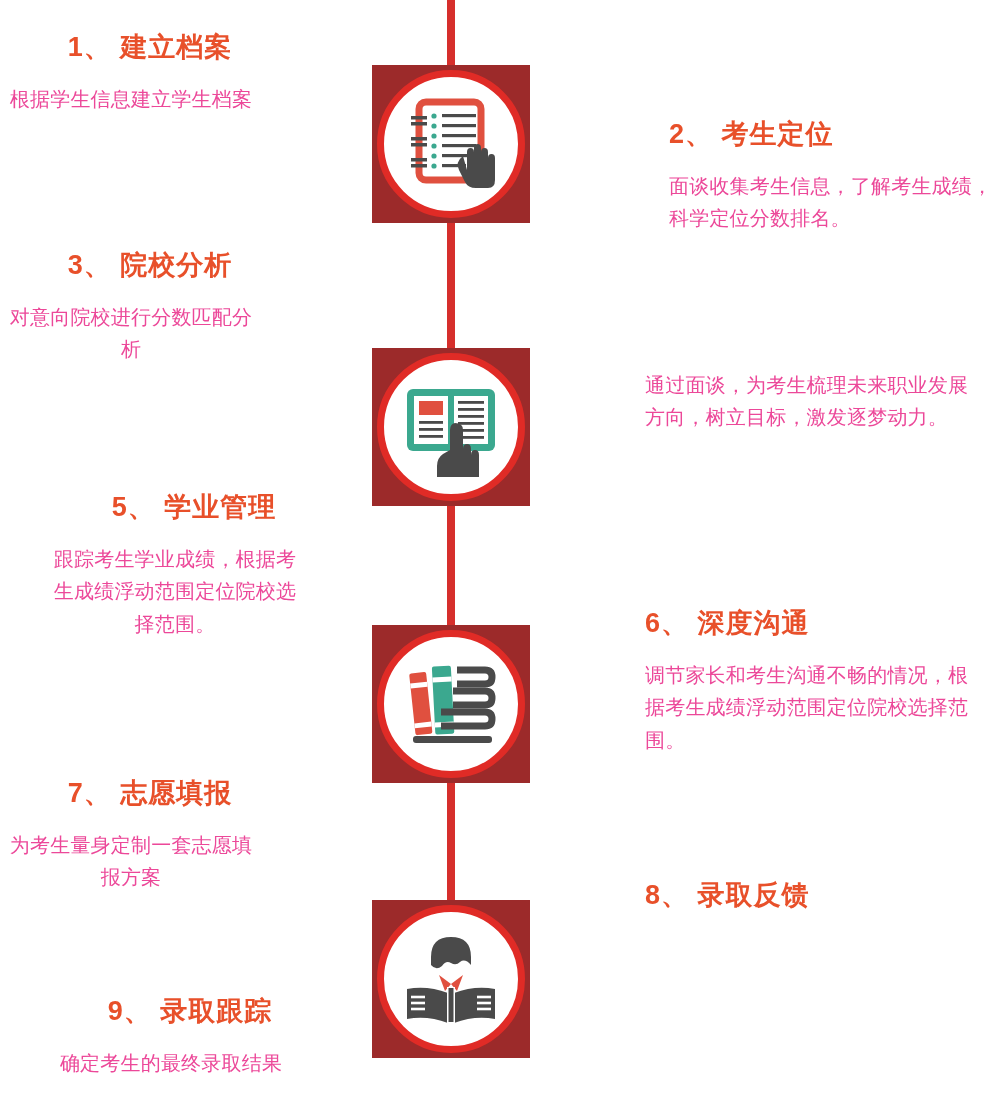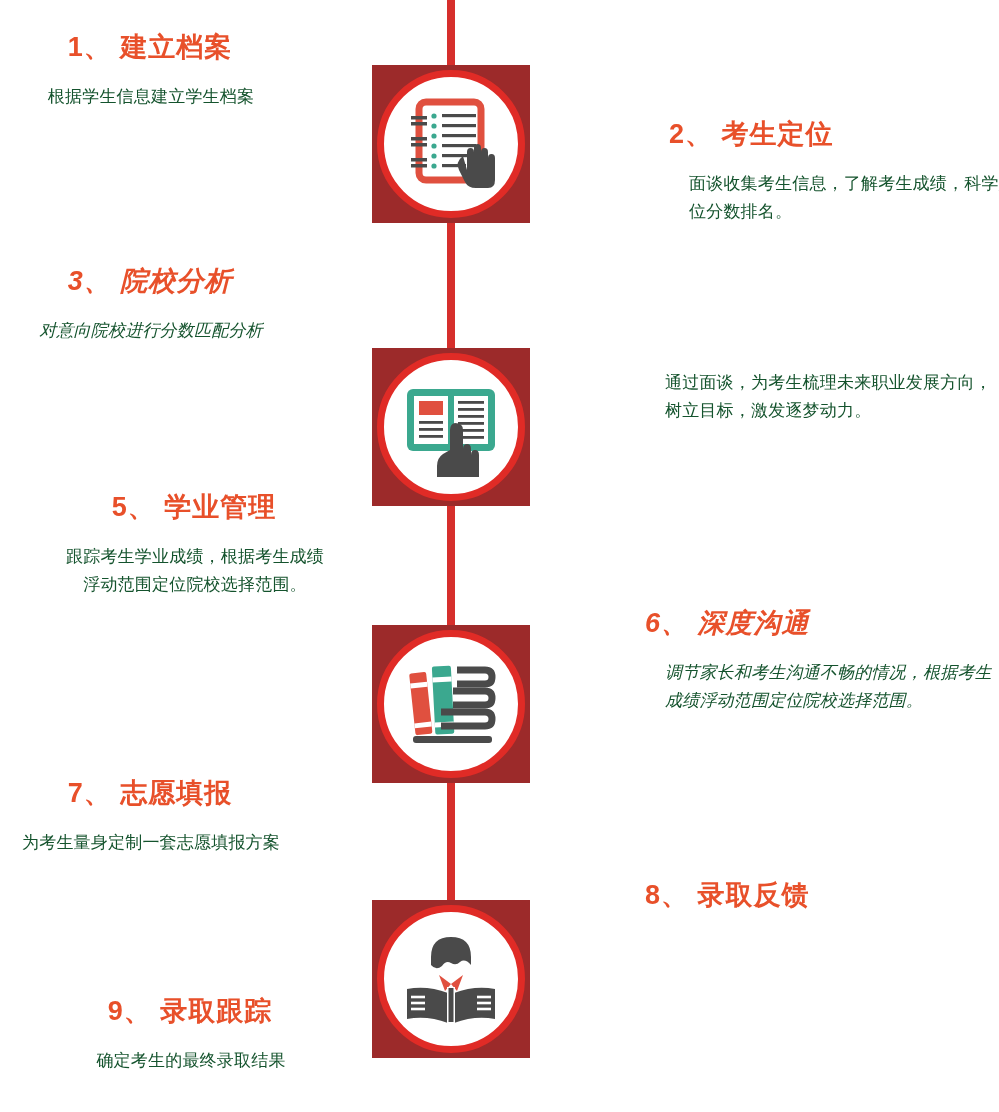--- a/index.html
+++ b/index.html
@@ -71,25 +71,24 @@
   .block .heading {
     color: #E8502A;
     font-size: 27px;
     font-weight: bold;
     line-height: 1.15;
     letter-spacing: 1px;
     white-space: nowrap;
   }
   .block .desc {
     margin-top: 20px;
-    color: #14532d;
-    font-size: 17px;
+    color: #ec4899;
+    font-size: 20px;
     line-height: 1.62;
     letter-spacing: 0.2px;
-    padding-left: 20px;
   }
   .block.left  .desc { width: 262px; }
   .block.right .desc { width: 340px; }
 </style>
 </head>
 <body>
 
 <div id="timeline-root">
 
   <div class="spine" style="top:0px;   height:68px;"></div>
@@ -205,35 +204,35 @@
   <div class="block left" style="top:32px;">
     <div class="heading">1、 建立档案</div>
     <div class="desc">根据学生信息建立学生档案</div>
   </div>
 
   <div class="block right" style="top:119px;margin-left:24px;">
     <div class="heading">2、 考生定位</div>
     <div class="desc">面谈收集考生信息，了解考生成绩，科学定位分数排名。</div>
   </div>
 
-  <div class="block left" style="top:266px;font-style:italic;">
+  <div class="block left" style="top:250px;">
     <div class="heading">3、 院校分析</div>
     <div class="desc">对意向院校进行分数匹配分析</div>
   </div>
 
   <div class="block right" style="top:349px;">
     <div class="desc">通过面谈，为考生梳理未来职业发展方向，树立目标，激发逐梦动力。</div>
   </div>
 
   <div class="block left" style="top:492px;margin-left:44px;">
     <div class="heading">5、 学业管理</div>
     <div class="desc">跟踪考生学业成绩，根据考生成绩浮动范围定位院校选择范围。</div>
   </div>
 
-  <div class="block right" style="top:608px;font-style:italic;">
+  <div class="block right" style="top:608px;">
     <div class="heading">6、 深度沟通</div>
     <div class="desc">调节家长和考生沟通不畅的情况，根据考生成绩浮动范围定位院校选择范围。</div>
   </div>
 
   <div class="block left" style="top:778px;">
     <div class="heading">7、 志愿填报</div>
     <div class="desc">为考生量身定制一套志愿填报方案</div>
   </div>
 
   <div class="block right" style="top:880px;">

